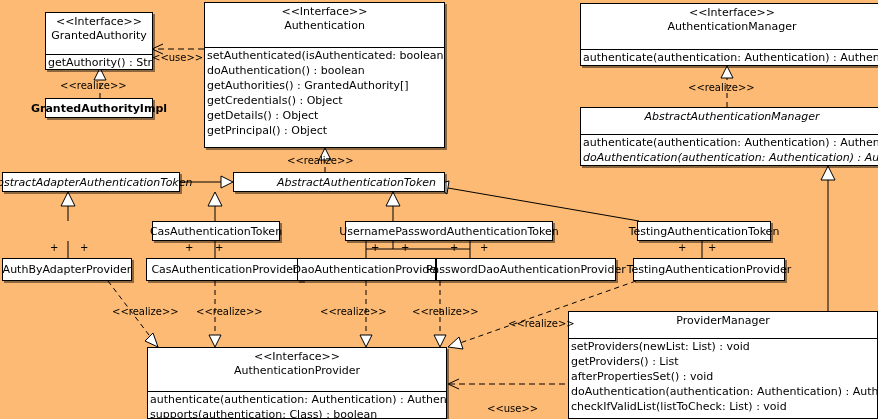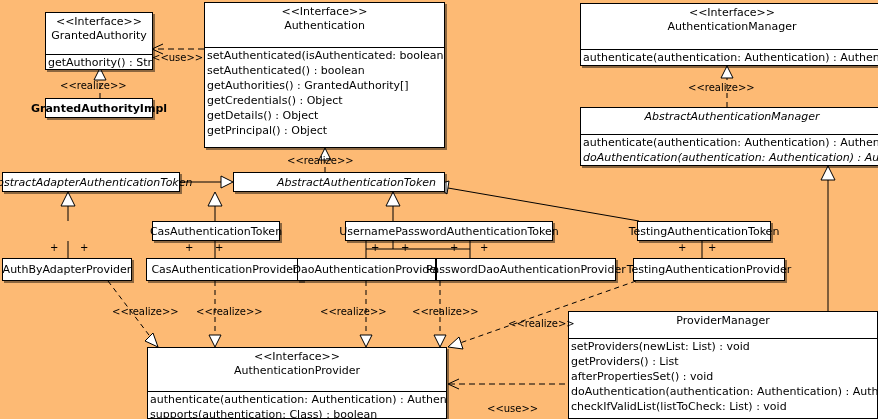--- a/index.html
+++ b/index.html
@@ -171,21 +171,21 @@
     <span>GrantedAuthorityImpl</span>
   </div>
 
   <div class="uml" style="left:204px; top:2px; width:241px; height:146px;">
     <div class="sec hdr" style="height:39px;">
       <span class="stereo">&lt;&lt;Interface&gt;&gt;</span>
       <span class="cname">Authentication</span>
     </div>
     <div class="sec ops">
       <div class="op">setAuthenticated(isAuthenticated: boolean) : void</div>
-      <div class="op">setAuthenticated() : boolean</div>
+      <div class="op">doAuthentication() : boolean</div>
       <div class="op">getAuthorities() : GrantedAuthority[]</div>
       <div class="op">getCredentials() : Object</div>
       <div class="op">getDetails() : Object</div>
       <div class="op">getPrincipal() : Object</div>
     </div>
   </div>
 
   <div class="uml" style="left:580px; top:3px; width:304px; height:63px;">
     <div class="sec hdr" style="height:40px;">
       <span class="stereo">&lt;&lt;Interface&gt;&gt;</span>

